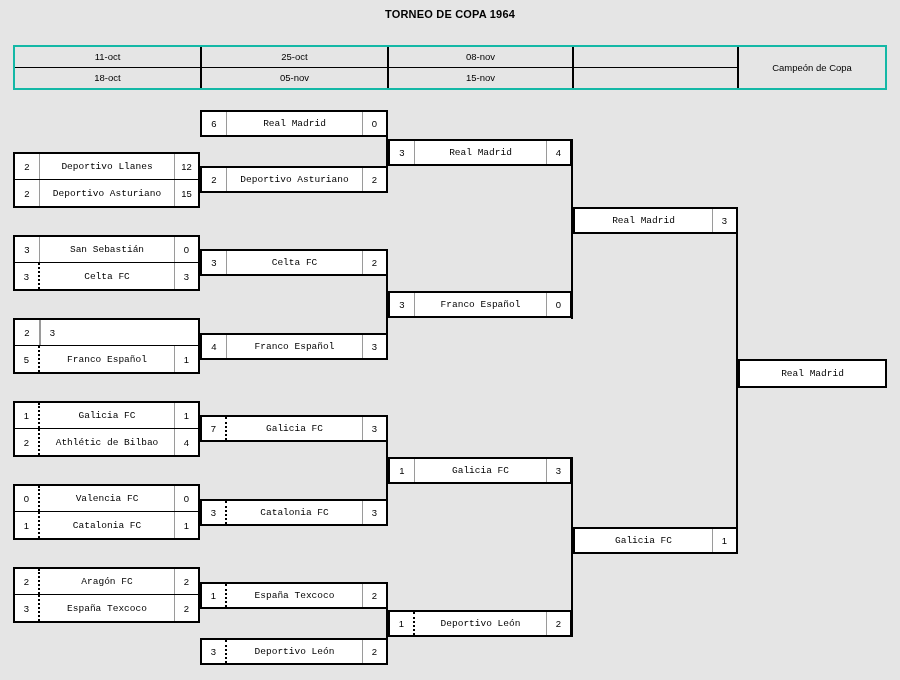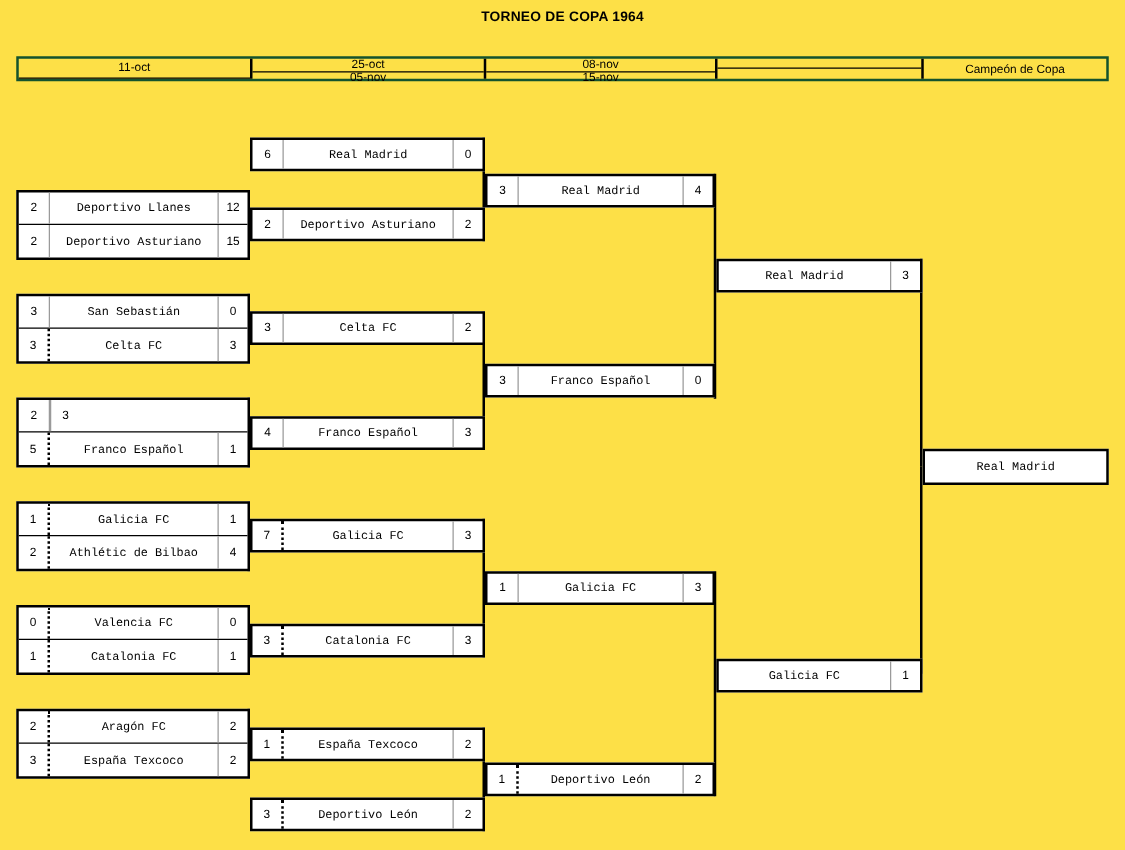--- a/index.html
+++ b/index.html
@@ -10,43 +10,43 @@
   }
   body {
     font-family: "Liberation Sans", "DejaVu Sans", sans-serif;
     color: #000000;
   }
   #page {
     position: relative;
     width: 900px;
     height: 680px;
     overflow: hidden;
-    background: #fde047;
+    background: #e5e5e5;
   }
 
   
   #title {
     position: absolute;
     left: 0;
     top: 8px;
     width: 900px;
     text-align: center;
     font-size: 11px;
     font-weight: bold;
     letter-spacing: 0.2px;
   }
 
   
   #hdr {
     position: absolute;
     left: 13px;
     top: 45px;
     width: 874px;
-    height: 20px;
-    border: 2px solid #14532d;
+    height: 45px;
+    border: 2px solid #14b8a6;
     box-sizing: border-box;
     display: flex;
   }
   .hdr-col {
     box-sizing: border-box;
     border-right: 2px solid #000;
     display: flex;
     flex-direction: column;
     height: 100%;
   }
@@ -145,20 +145,21 @@
 </head>
 <body>
 
 <div id="page">
 
   <div id="title">TORNEO DE COPA 1964</div>
 
   <div id="hdr">
     <div class="hdr-col" style="width:187px">
       <div class="hdr-cell top">11-oct</div>
+      <div class="hdr-cell">18-oct</div>
     </div>
     <div class="hdr-col" style="width:187px">
       <div class="hdr-cell top">25-oct</div>
       <div class="hdr-cell">05-nov</div>
     </div>
     <div class="hdr-col" style="width:185px">
       <div class="hdr-cell top">08-nov</div>
       <div class="hdr-cell">15-nov</div>
     </div>
     <div class="hdr-col" style="width:165px">

